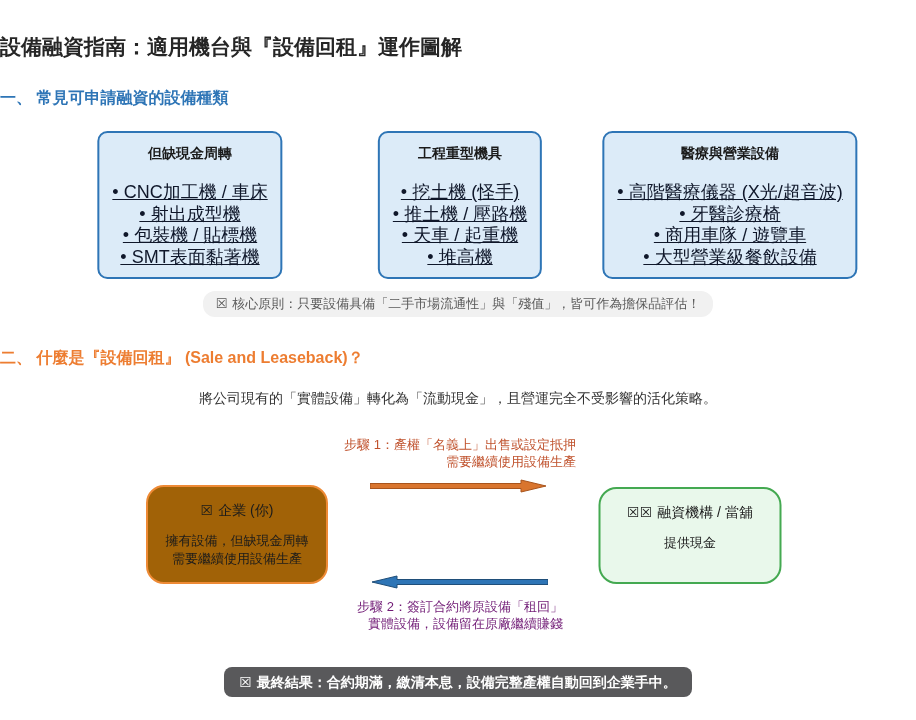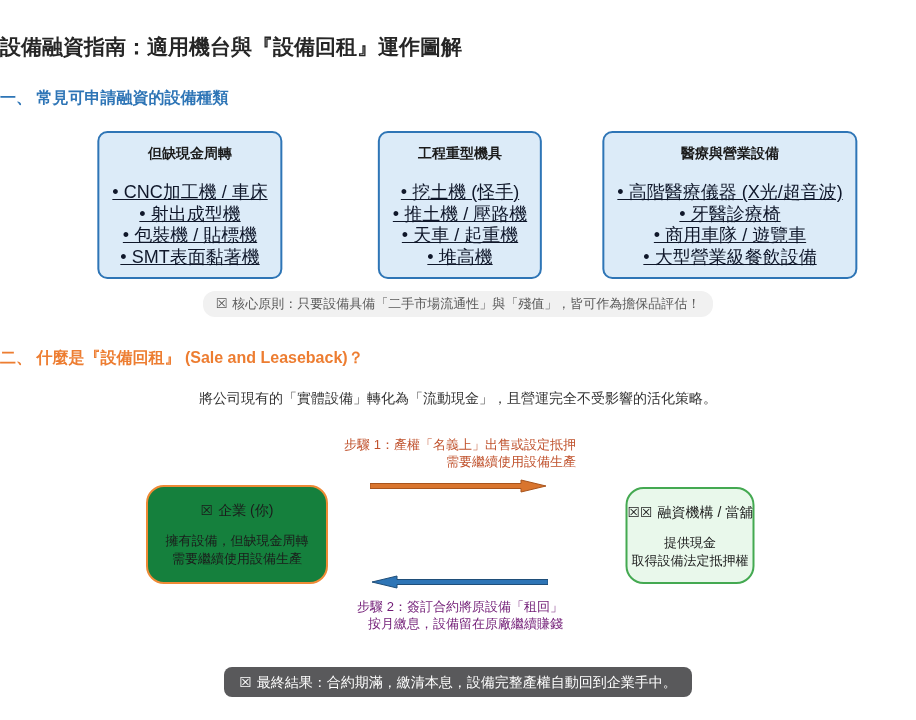--- a/index.html
+++ b/index.html
@@ -56,31 +56,31 @@
   .step2-label{top:168px;color:#701a75;}
   .arrow{position:absolute;left:370px;width:178px;height:14px;}
   .arrow-right{top:49px;}
   .arrow-left{top:145px;}
   .flow-box{
     position:absolute;transform:translateX(-50%);box-sizing:border-box;
     text-align:center;border-radius:18px;white-space:nowrap;
   }
   .company-box{
     left:237px;top:55px;width:182px;height:99px;
-    background:#15803d;border:2px solid #EE8A35;
+    background:#a16207;border:2px solid #EE8A35;
   }
   .lender-box{
-    left:690px;top:57px;width:129px;height:97px;
+    left:690px;top:57px;width:183px;height:97px;
     background:#E9F8EB;border:2px solid #44A951;
   }
   .flow-box-title{font-size:14px;margin-top:14px;line-height:19px;color:#1b1b1b;}
   .flow-box-lines{margin-top:12px;font-size:13px;line-height:18px;color:#1b1b1b;}
 
   
-  .result-wrap{margin-top:37px;text-align:center;}
+  .result-wrap{margin-top:37px;text-align:center;font-weight:bold;}
   .result-pill{
     display:inline-block;background:#59595B;color:#ffffff;
     font-size:14px;line-height:18px;padding:6px 15px;border-radius:8px;
   }
 </style>
 </head>
 <body>
 
 <div>
 
@@ -148,33 +148,32 @@
       <div class="flow-box-lines">
         <div>擁有設備，但缺現金周轉</div>
         <div>需要繼續使用設備生產</div>
       </div>
     </div>
 
     <div class="flow-box lender-box">
       <div class="flow-box-title"><span class="glyph-icon">☒☒</span><span>融資機構 / 當舖</span></div>
       <div class="flow-box-lines">
         <div>提供現金</div>
-        <div>取得設備法定抵押權</div>
       </div>
     </div>
 
     <span class="arrow arrow-left">
       <svg width="178" height="14" viewBox="0 0 178 14">
         <polygon points="178,4.5 27,4.5 27,1 2,7 27,13 27,9.5 178,9.5" fill="#2E75B6" stroke="#1F4E79" stroke-width="1"></polygon>
       </svg>
     </span>
 
     <div class="step-label step2-label">
       <div>步驟 2：簽訂合約將原設備「租回」</div>
-      <div>按月繳息，設備留在原廠繼續賺錢</div>
+      <div>實體設備，設備留在原廠繼續賺錢</div>
     </div>
 
   </div>
 
   <div class="result-wrap">
     <span class="result-pill"><span class="glyph-icon">☒</span><span>最終結果：合約期滿，繳清本息，設備完整產權自動回到企業手中。</span></span>
   </div>
 
 </div>
 

